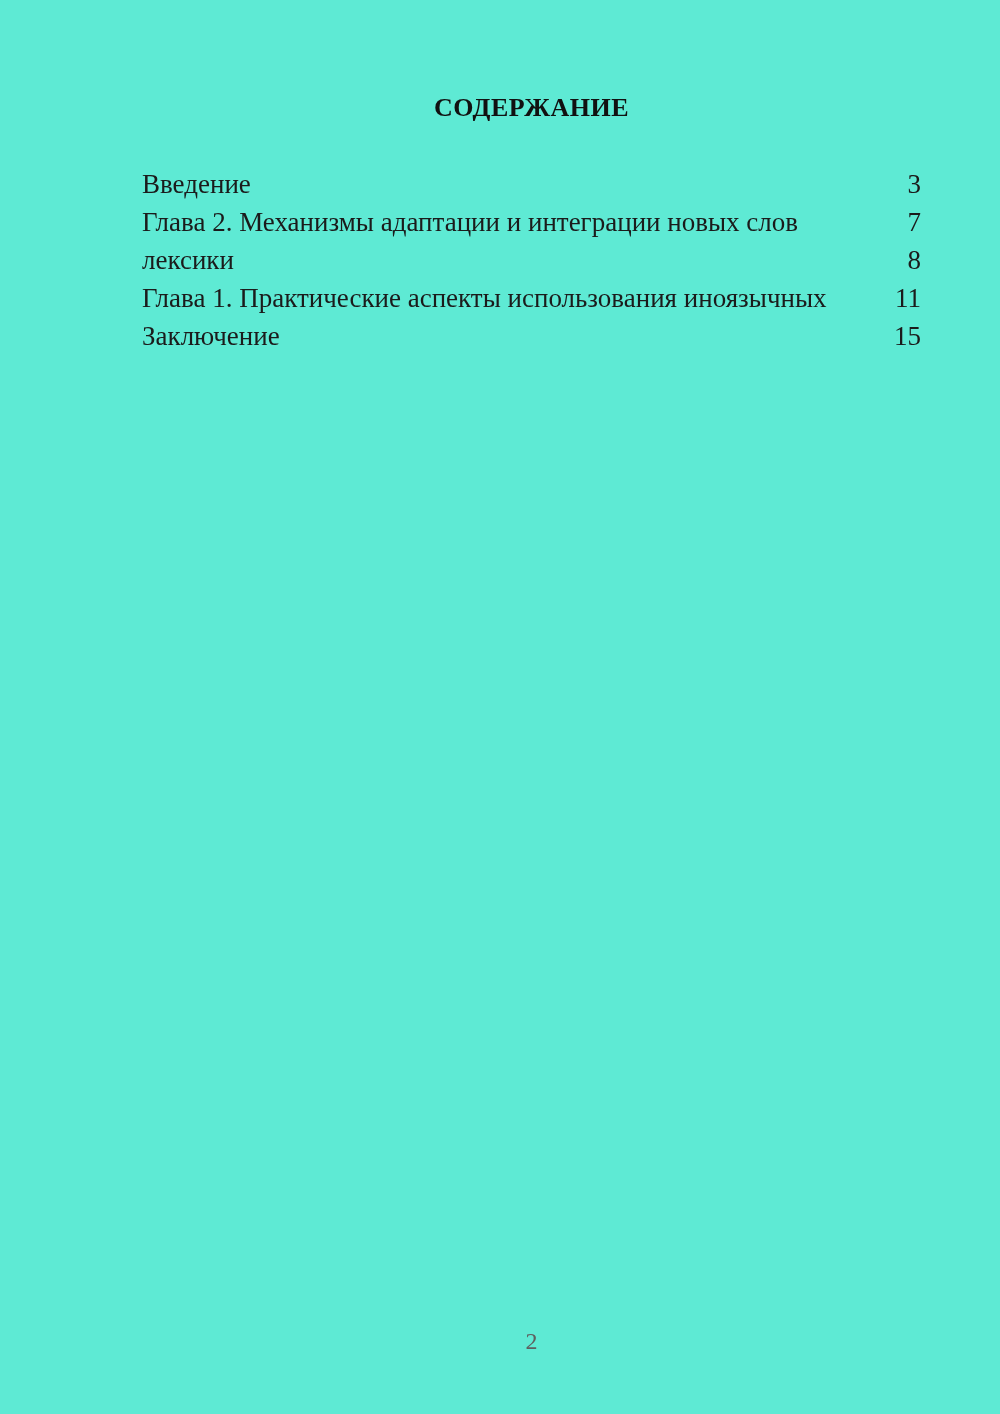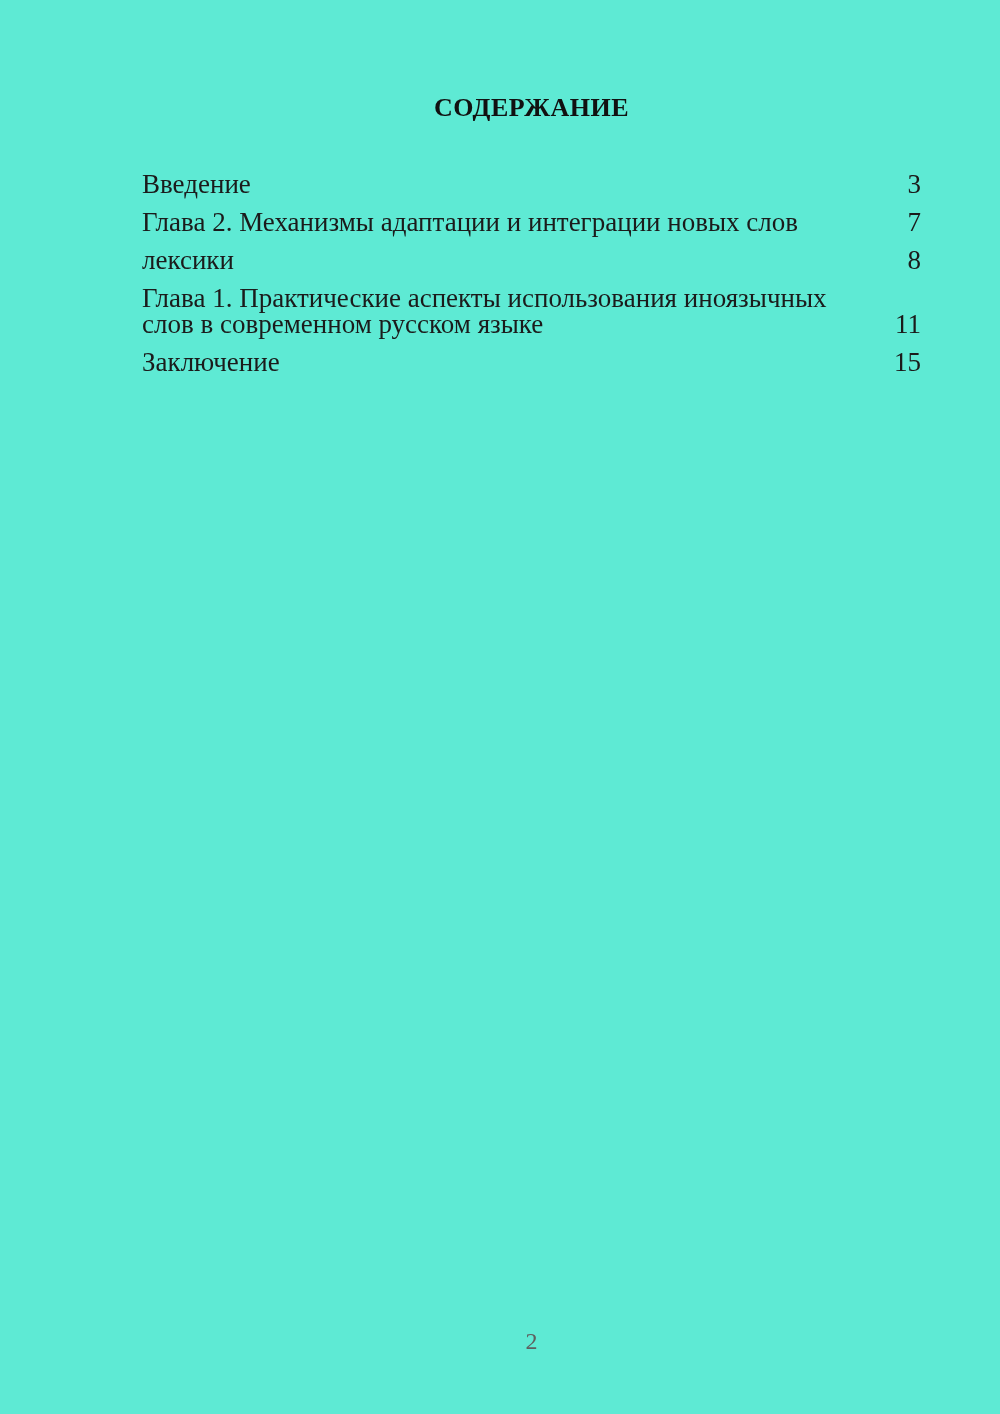--- a/index.html
+++ b/index.html
@@ -97,21 +97,20 @@
       <div class="toc-entry">
         <div class="toc-title">
           <div class="line">лексики</div>
         </div>
         <div class="toc-page">8</div>
       </div>
 
       <div class="toc-entry">
         <div class="toc-title">
           <div class="line">Глава 1. Практические аспекты использования иноязычных</div>
-          <div class="line">слов в современном русском языке</div>
         </div>
         <div class="toc-page">11</div>
       </div>
 
       <div class="toc-entry">
         <div class="toc-title">
           <div class="line">Заключение</div>
         </div>
         <div class="toc-page">15</div>
       </div>

